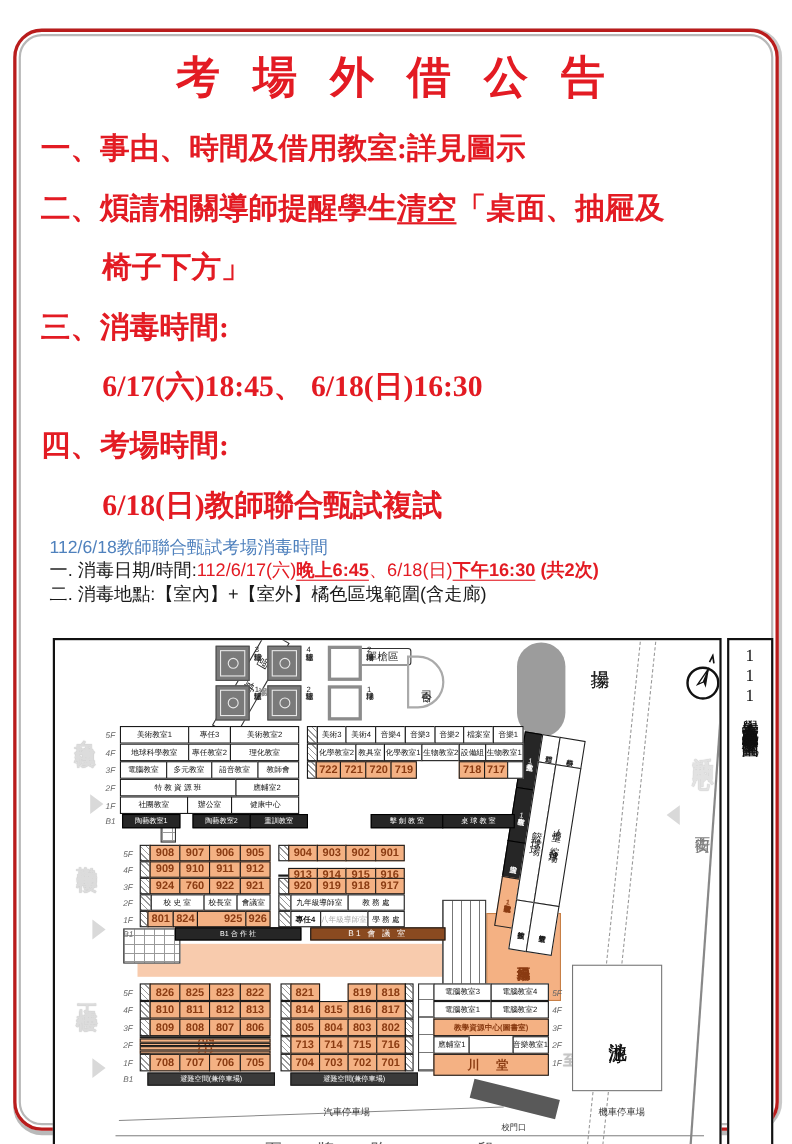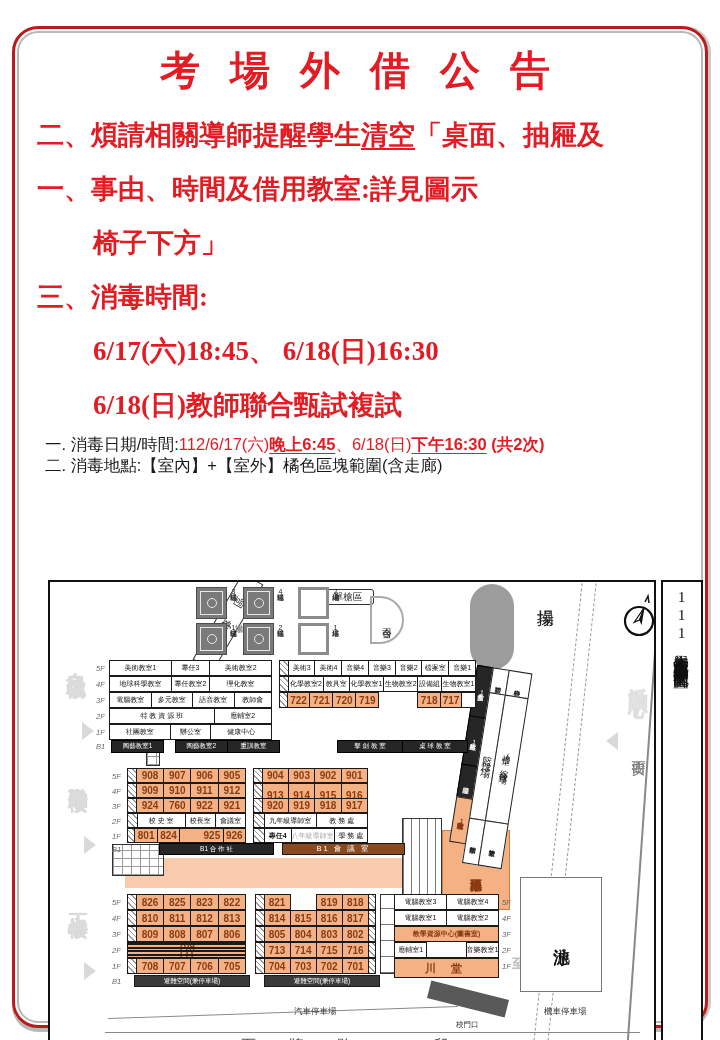--- a/index.html
+++ b/index.html
@@ -69,28 +69,30 @@
   .rc.big{font-size:10px;letter-spacing:6px}
   .rc.big2{font-size:8.5px;letter-spacing:2px}
 </style>
 </head>
 <body>
 
 <div id="page">
   <div id="frame">
     <div class="title">考 場 外 借 公 告</div>
     <div id="ann">
+        <div class="ln"><span class="">一、事由、時間及借用教室:詳見圖示</span></div>
         <div class="ln"><span class="">二、煩請相關導師提醒學生</span><span class="u">清空</span><span class="">「桌面、抽屜及</span></div>
-        <div class="ln"><span class="">一、事由、時間及借用教室:詳見圖示</span></div>
         <div class="ln ind"><span class="">椅子下方」</span></div>
         <div class="ln"><span class="">三、消毒時間:</span></div>
         <div class="ln ind"><span class="">6/17(六)18:45、 6/18(日)16:30</span></div>
+        <div class="ln"><span class="">四、考場時間:</span></div>
         <div class="ln ind"><span class="">6/18(日)教師聯合甄試複試</span></div>
       </div>
     <div id="notice">
+      <div class="hd">112/6/18教師聯合甄試考場消毒時間</div>
       <div id="notice-lines">
           <div class="ln"><span class="">一. 消毒日期/時間:</span><span class="red">112/6/17(六)</span><span class="bu">晚上6:45</span><span class="red">、</span><span class="red">6/18(日)</span><span class="bu">下午16:30</span><span class="red b"> (共2次)</span></div>
           <div class="ln"><span class="">二. 消毒地點:【室內】+【室外】橘色區塊範圍(含走廊)</span></div>
         </div>
     </div>
 
     <div id="map">
 
       <div class="abs" style="left:128px;top:28px;width:100px;height:24px;border:1.5px solid #333;background:#fff;
                   transform:rotate(-60deg);display:flex;align-items:center;justify-content:center;
@@ -273,21 +275,21 @@
           <span class="c o" style="flex-grow: 1; flex-basis: 0px;">901</span>
         </div>
         <span class="flab" style="left: 62px; top: 205px;">4F</span>
         <div class="frow" style="left: 78px; top: 201px; width: 118px; height: 15px;">
           <span class="c h" style="flex-grow: 0.3; flex-basis: 0px;"></span>
           <span class="c o" style="flex-grow: 1; flex-basis: 0px;">909</span>
           <span class="c o" style="flex-grow: 1; flex-basis: 0px;">910</span>
           <span class="c o" style="flex-grow: 1; flex-basis: 0px;">911</span>
           <span class="c o" style="flex-grow: 1; flex-basis: 0px;">912</span>
         </div>
-        <div class="frow" style="left: 204px; top: 201px; width: 114px; height: 25px;">
+        <div class="frow" style="left: 204px; top: 201px; width: 114px; height: 25px; align-items: center;">
           <span class="c h" style="flex-grow: 0.3; flex-basis: 0px;"></span>
           <span class="c o" style="flex-grow: 1; flex-basis: 0px;">913</span>
           <span class="c o" style="flex-grow: 1; flex-basis: 0px;">914</span>
           <span class="c o" style="flex-grow: 1; flex-basis: 0px;">915</span>
           <span class="c o" style="flex-grow: 1; flex-basis: 0px;">916</span>
         </div>
         <span class="flab" style="left: 62px; top: 220px;">3F</span>
         <div class="frow" style="left: 78px; top: 216px; width: 118px; height: 15px;">
           <span class="c h" style="flex-grow: 0.3; flex-basis: 0px;"></span>
           <span class="c o" style="flex-grow: 1; flex-basis: 0px;">924</span>

